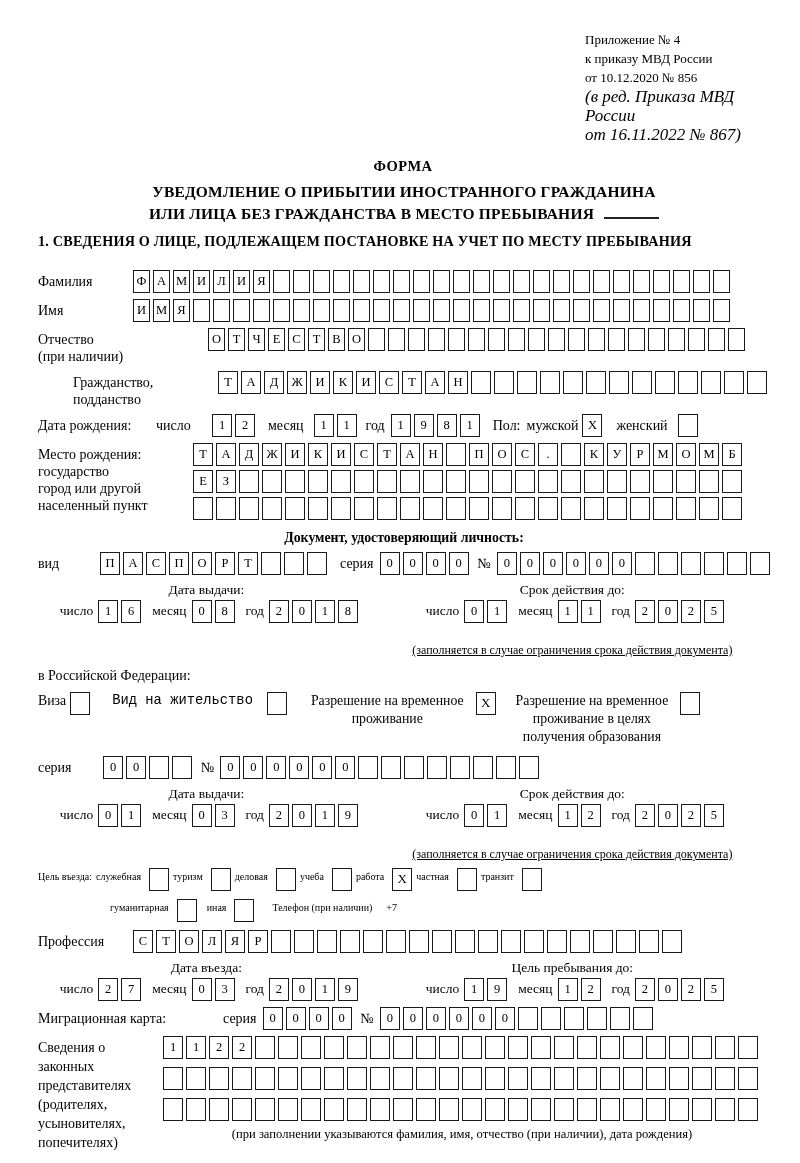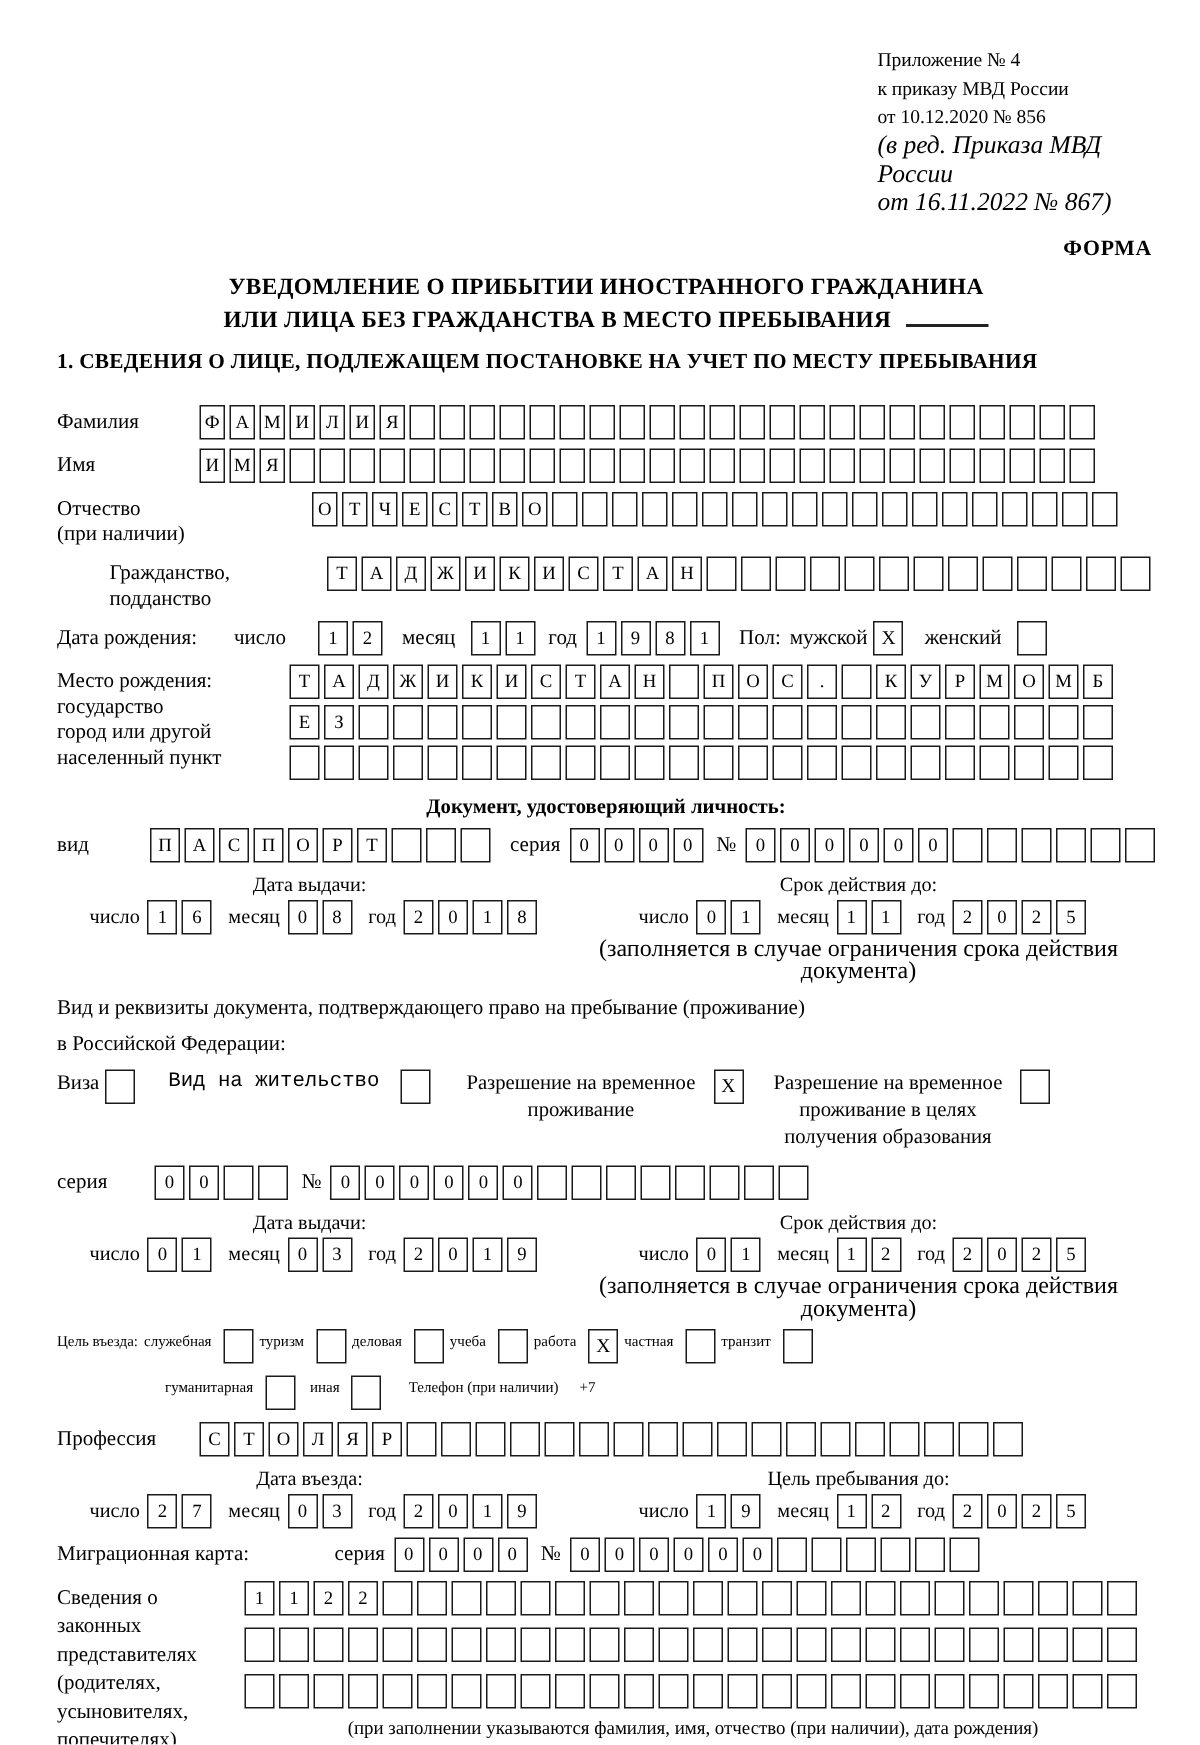--- a/index.html
+++ b/index.html
@@ -3,21 +3,21 @@
 <meta charset="utf-8">
 <style>
   html,body{margin:0;padding:0;background:#fff;color:#000;
     font-family:"Liberation Serif","DejaVu Serif",serif;}
   .page{width:800px;height:1163px;box-sizing:border-box;
     padding:30px 30px 10px 38px;overflow:hidden;background:#fff;}
 
   
   .ref-block{width:185px;margin-left:auto;margin-right:0;font-size:13px;line-height:19px;}
   .ref-block .rev{font-size:17px;font-style:italic;}
-  .forma{font-weight:bold;font-size:14.5px;text-align:right;margin:14px 2px 6px 0;letter-spacing:.5px;}
+  .forma{font-weight:bold;font-size:14.5px;text-align:center;margin:14px 2px 6px 0;letter-spacing:.5px;}
 
   
   .title{font-weight:bold;font-size:15.5px;text-align:center;line-height:22px;letter-spacing:.2px;margin-top:4px;}
   .blank-line{display:inline-block;width:55px;border-bottom:2px solid #222;height:12px;margin-left:10px;}
   .section-heading{font-weight:bold;font-size:14.2px;margin:8px 0 20px 0;letter-spacing:.2px;}
 
   
   .row{display:flex;align-items:flex-start;margin-bottom:6px;}
   .row-label{flex-shrink:0;font-size:14px;line-height:17px;padding-top:3px;}
   .w95{width:95px;}  .w145{width:145px;margin-left:35px;}  .w170{width:170px;}  .w155{width:155px;}
@@ -34,21 +34,21 @@
   .cellrows .cells{display:block;margin-bottom:4px;}
 
   
   .date-pair{display:flex;margin-bottom:6px;}
   .date-col{display:flex;flex-direction:column;}
   .date-col.left{width:46%;}
   .date-col.right{width:54%;}
   .date-heading{font-size:13.5px;text-align:center;line-height:17px;}
   .date-line{display:flex;align-items:flex-start;justify-content:center;margin-top:2px;}
   .date-line .dlabel{font-size:13.5px;padding-top:3px;margin:0 5px 0 8px;}
-  .date-note{font-size:16px;text-align:center;line-height:15px;margin-top:2px;}
+  .date-note{font-size:12px;text-align:center;line-height:15px;margin-top:20px;text-decoration:underline;}
 
   .doc-heading{font-weight:bold;font-size:13.8px;text-align:center;margin:4px 0 6px 0;}
   .plain-line{font-size:14px;line-height:24px;}
 
   
   .opts{display:flex;align-items:flex-start;margin:4px 0 10px 0;}
   .opt{display:flex;align-items:flex-start;}
   .opt .olabel{font-size:13.8px;line-height:18px;text-align:center;}
   .purpose-line{display:flex;align-items:flex-start;margin-bottom:8px;flex-wrap:nowrap;}
   .purpose-line .plabel{font-size:10px;padding-top:3px;margin-right:4px;}
@@ -165,21 +165,20 @@
         <span class="cells"><span class="cell">0</span><span class="cell">1</span></span>
         <span class="dlabel">месяц</span>
         <span class="cells"><span class="cell">1</span><span class="cell">1</span></span>
         <span class="dlabel">год</span>
         <span class="cells"><span class="cell">2</span><span class="cell">0</span><span class="cell">2</span><span class="cell">5</span></span>
       </div>
       <div class="date-note">(заполняется в случае ограничения срока действия документа)</div>
     </div>
   </div>
 
-  <div class="plain-line">Вид и реквизиты документа, подтверждающего право на пребывание (проживание)</div>
   <div class="plain-line">в Российской Федерации:</div>
 
   <div class="opts">
     <div class="opt">
       <span class="olabel">Виза</span>
       <span class="checkbox"></span>
     </div>
     <div class="opt" style="margin-left:18px;font-family:Liberation Mono, monospace;">
       <span class="olabel">Вид на жительство</span>
       <span class="checkbox" style="margin-left:14px;"></span>

